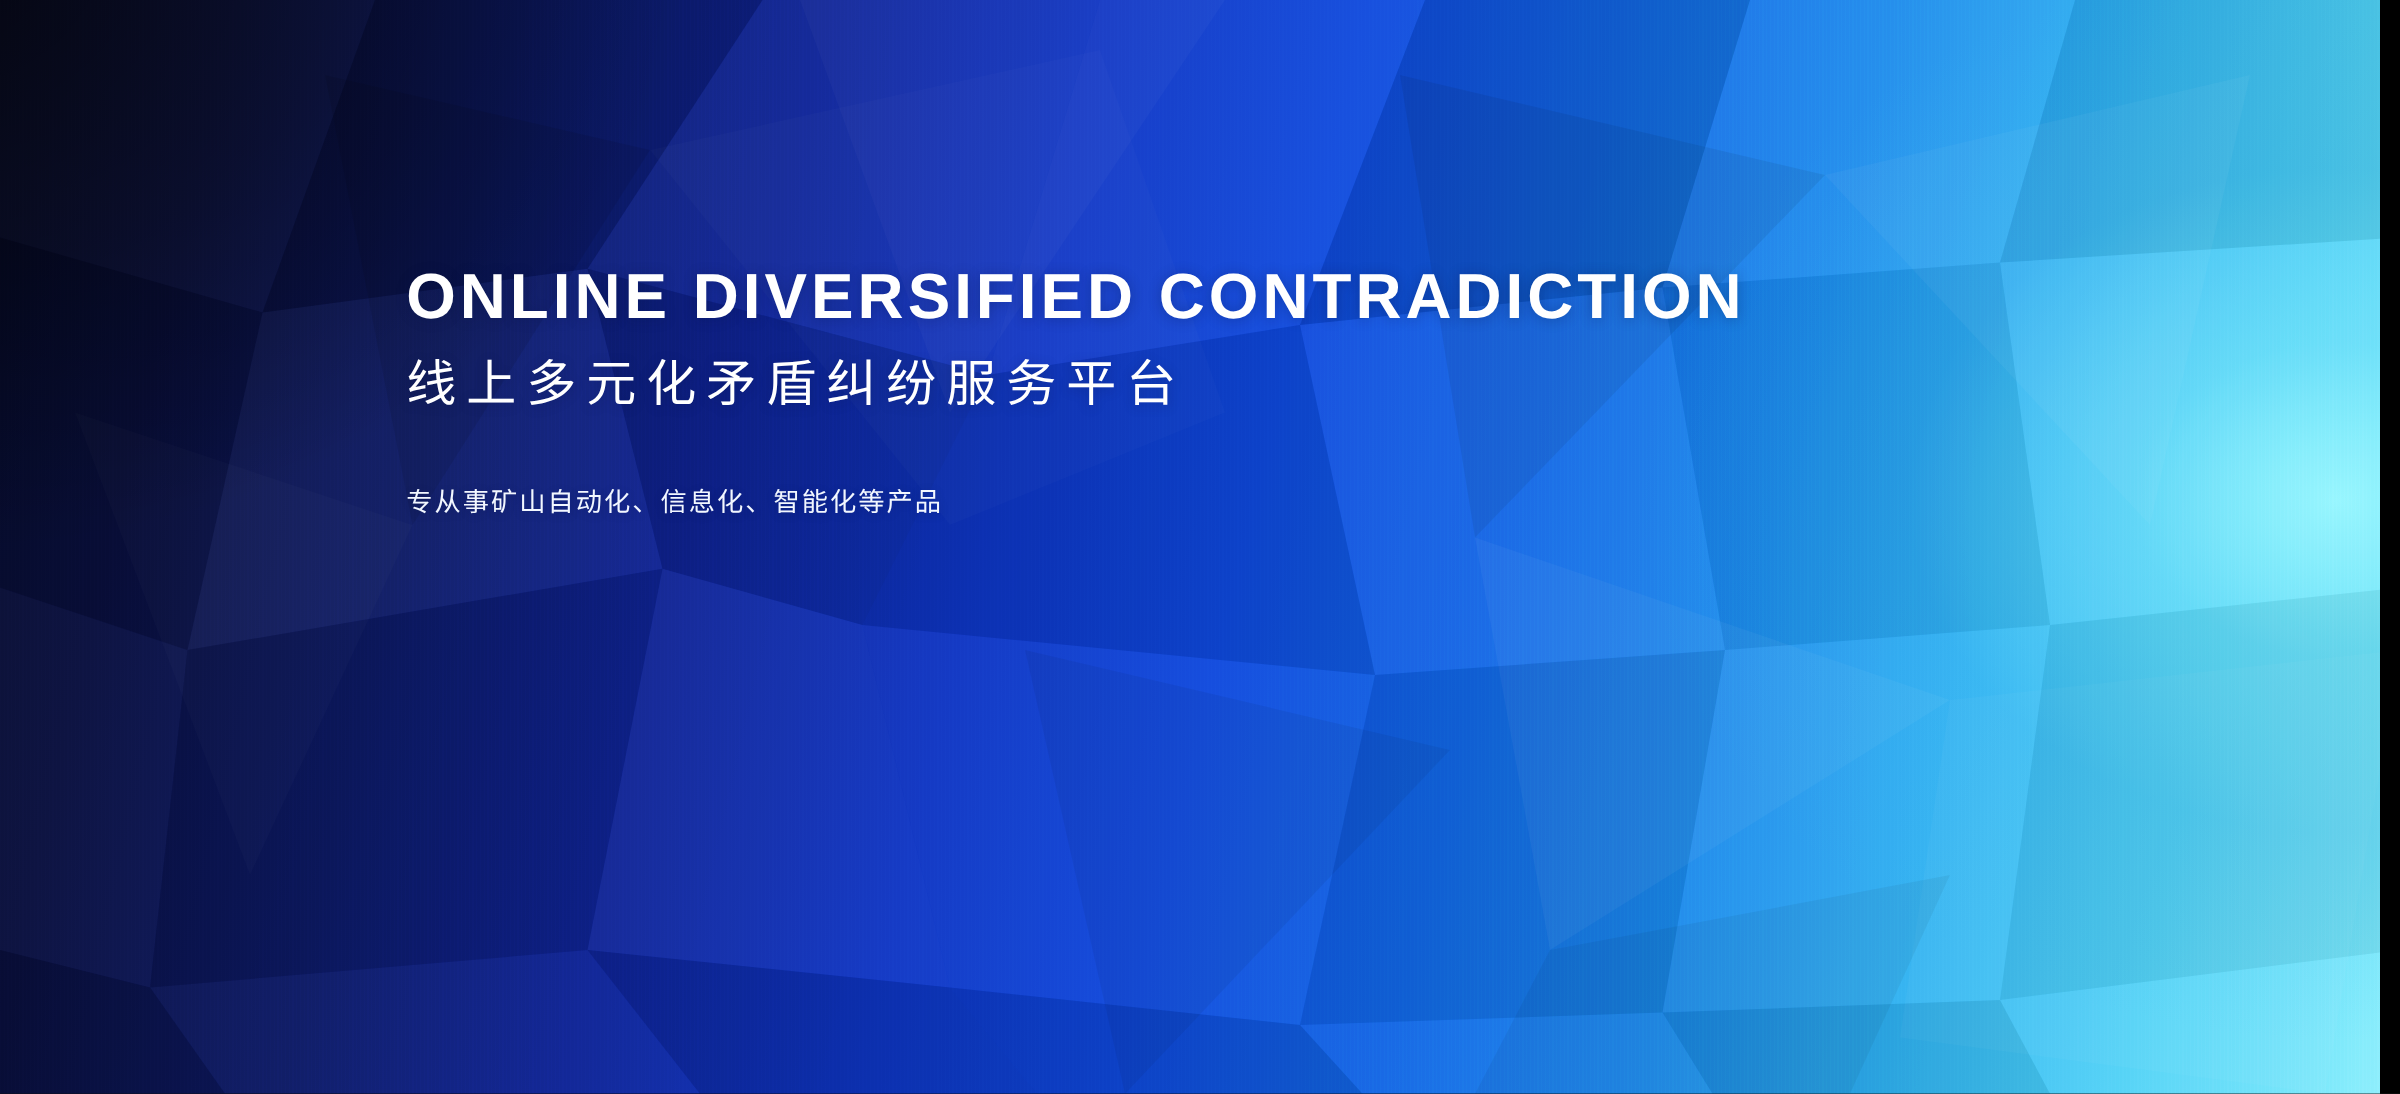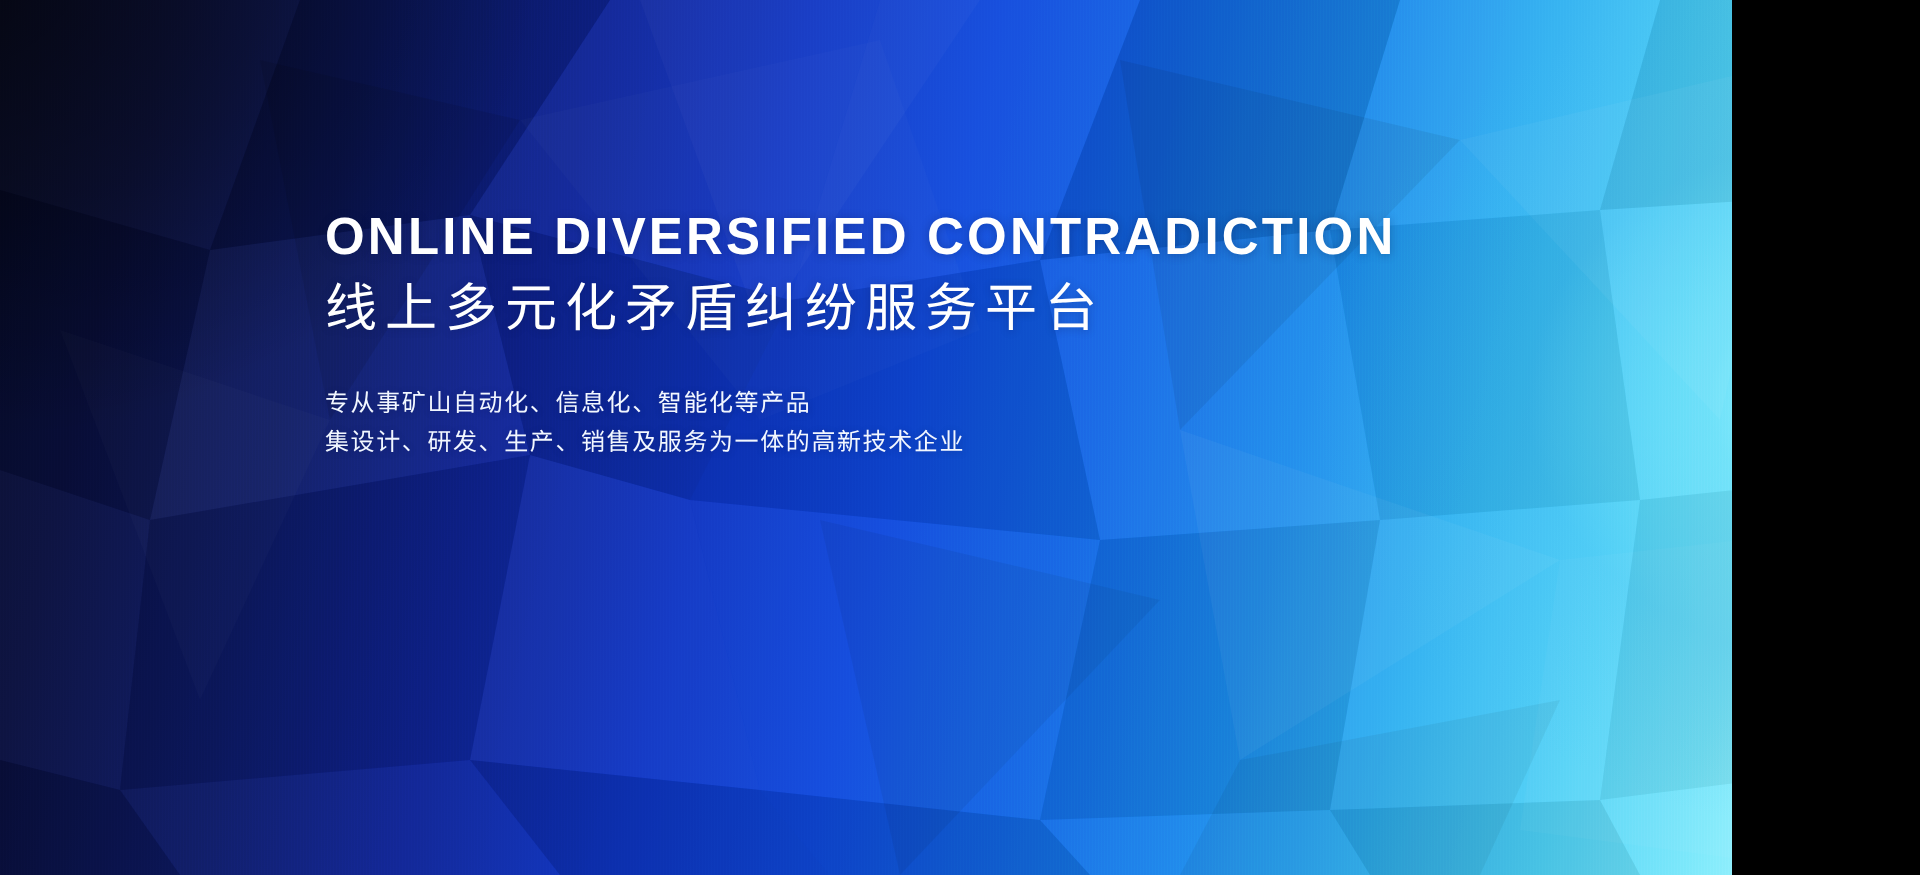--- a/index.html
+++ b/index.html
@@ -4,21 +4,21 @@
 <title>Online Diversified Contradiction and Dispute Service Platform</title>
 <style>
   html, body {
     margin: 0;
     padding: 0;
     background: #000;
   }
 
   #banner {
     position: relative;
-    width: 1732px;
+    width: 1904px;
     height: 875px;
     overflow: hidden;
     font-family: "Liberation Sans", "DejaVu Sans", sans-serif;
     
     background:
       radial-gradient(ellipse 900px 700px at 1870px 400px,
         rgba(150,248,255,0.95) 0%,
         rgba(110,228,250,0.55) 18%,
         rgba(60,190,245,0.20) 38%,
         rgba(0,0,0,0) 62%),
@@ -88,37 +88,37 @@
     font-weight: 600;
     line-height: 62px;
     letter-spacing: 3.2px;
     white-space: nowrap;
     text-shadow: 0 1px 10px rgba(0, 20, 70, 0.30);
   }
 
   #title-cn {
     margin: 13px 0 0 0;
     color: #ffffff;
-    font-size: 52px;
+    font-size: 40px;
     font-weight: 400;
     line-height: 54px;
     letter-spacing: 8px;
     white-space: nowrap;
     text-shadow: 0 1px 9px rgba(0, 20, 70, 0.28);
   }
 
   #tagline {
     margin: 48px 0 0 0;
     padding: 0;
     list-style: none;
   }
 
   .tagline-line {
     color: #f2f7ff;
-    font-size: 24px;
+    font-size: 21px;
     font-weight: 400;
     line-height: 39px;
     letter-spacing: 1.6px;
     white-space: nowrap;
     text-shadow: 0 1px 7px rgba(0, 20, 70, 0.26);
   }
 </style>
 </head>
 <body>
 
@@ -176,17 +176,16 @@
 
   <div id="content">
 
     <h1 class="headline">ONLINE DIVERSIFIED CONTRADICTION</h1>
 
 
     <h2 id="title-cn">线上多元化矛盾纠纷服务平台</h2>
 
     <ul id="tagline">
       <li class="tagline-line">专从事矿山自动化、信息化、智能化等产品</li>
-      <li class="tagline-line">集设计、研发、生产、销售及服务为一体的高新技术企业</li>
     </ul>
 
   </div>
 </div>
 
 </body></html>

